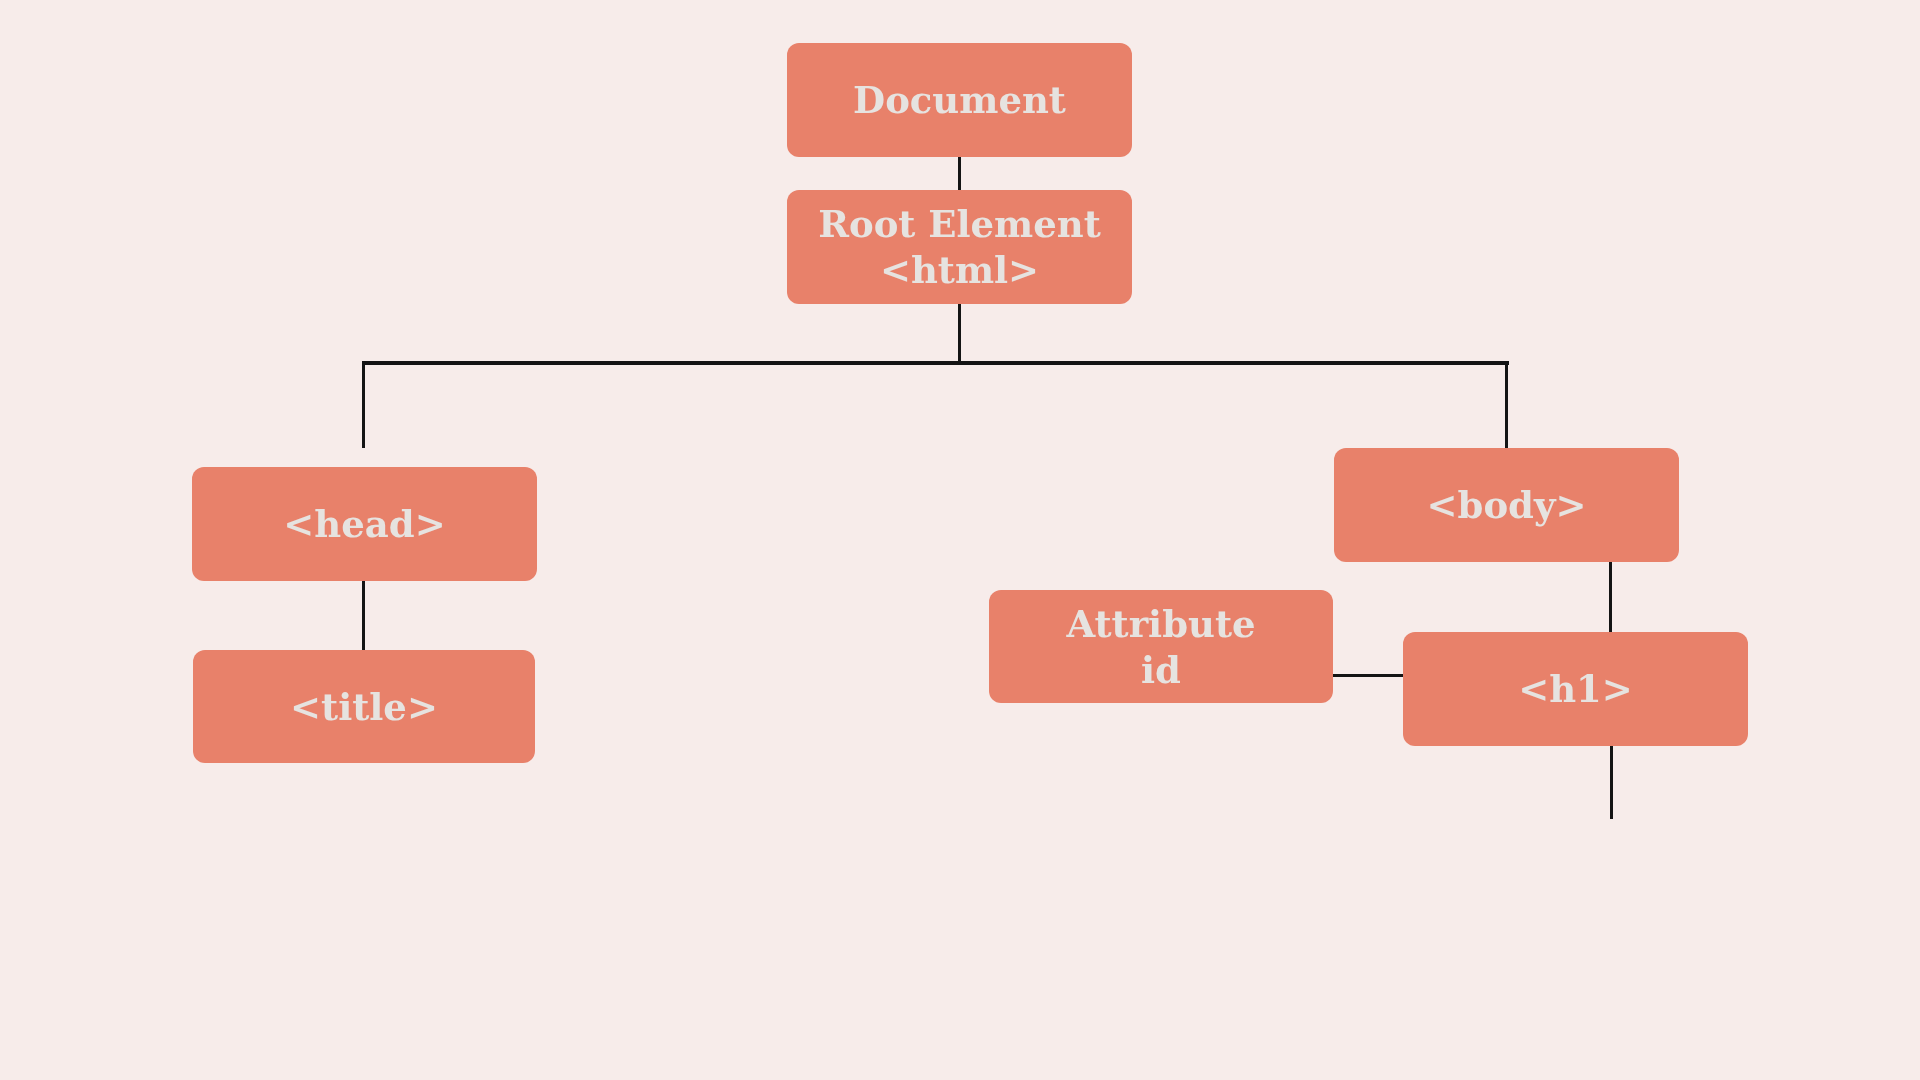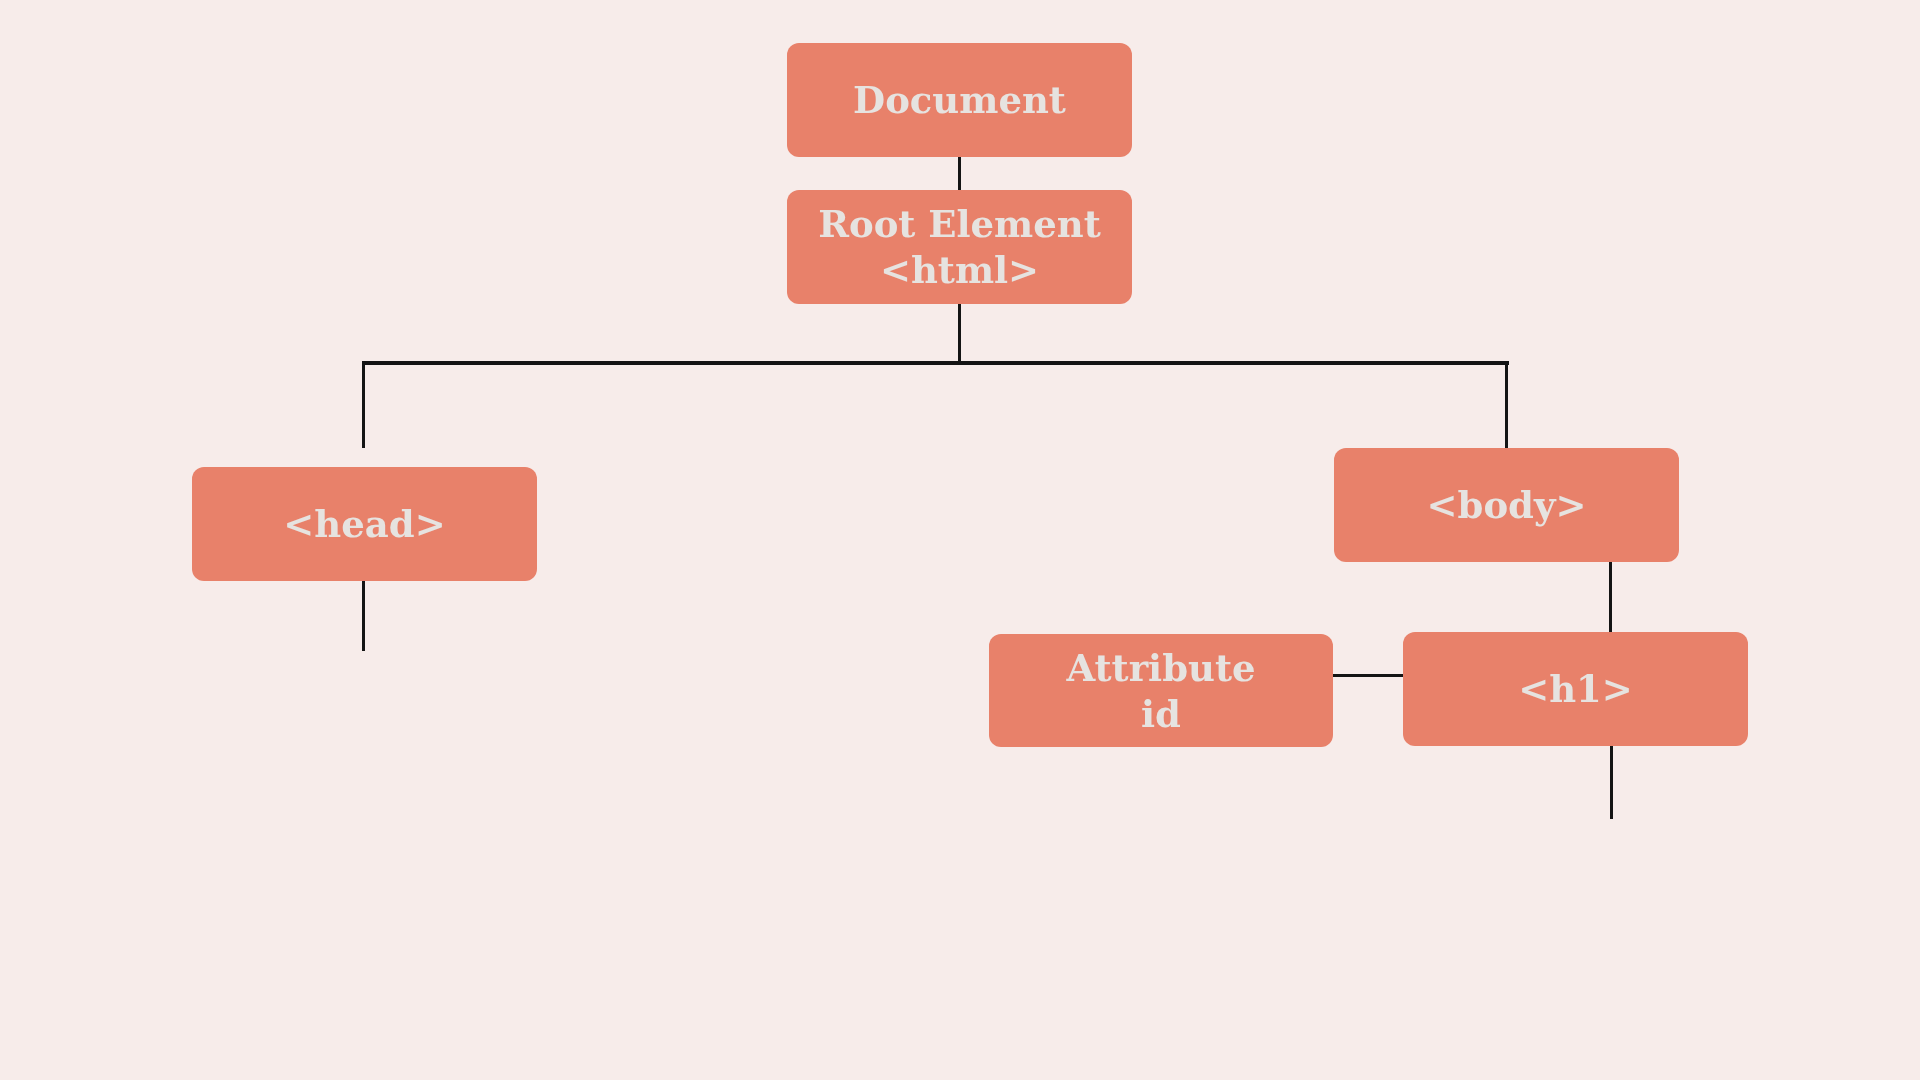--- a/index.html
+++ b/index.html
@@ -37,21 +37,21 @@
     font-size:37px;
     line-height:46px;
     text-align:center;
     white-space:nowrap;
   }
   .n-document{left:787px;top:43px;}
   .n-root    {left:787px;top:190px;justify-content:center;}
   .n-head    {left:192px;top:447px;margin-top:20px;}
   .n-title   {left:193px;top:650px;width:342px;height:113px;}
   .n-body    {left:1334px;top:448px;align-items:center;}
-  .n-attr    {left:989px;top:634px;width:344px;height:113px;text-align:center;}
+  .n-attr    {left:989px;top:590px;width:344px;height:113px;text-align:center;}
   .n-h1      {left:1403px;top:632px;}
   .n-text    {left:1463px;top:818px;}
   
   .line{
     position:absolute;
     background:var(--line);
   }
   .l-doc-root  {left:958px; top:157px; width:3px;   height:34px;}
   .l-root-stem {left:958px; top:304px; width:3px;   height:59px;}
   .l-hbar      {left:362px; top:361px; width:1147px;height:4px;}
@@ -83,20 +83,23 @@
 
   <div class="node n-root">
     <span class="node-line">Root Element</span>
     <span class="node-line">&lt;html&gt;</span>
   </div>
 
   <div class="node n-head">
     <span class="node-line">&lt;head&gt;</span>
   </div>
 
+  <div class="node n-title">
+    <span class="node-line">&lt;title&gt;</span>
+  </div>
 
   <div class="node n-body">
     <span class="node-line">&lt;body&gt;</span>
   </div>
 
   <div class="node n-attr">
     <span class="node-line">Attribute</span>
     <span class="node-line">id</span>
   </div>
 

